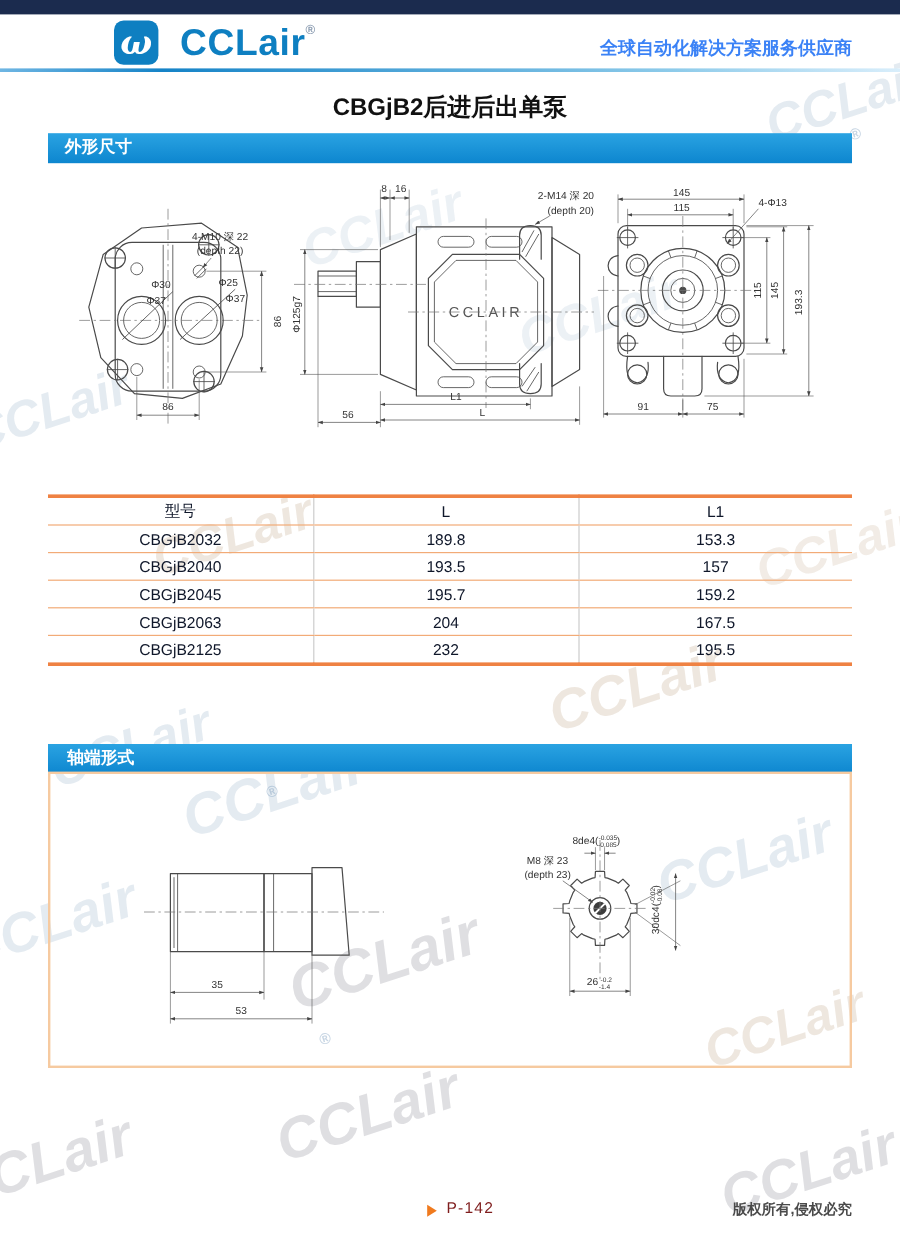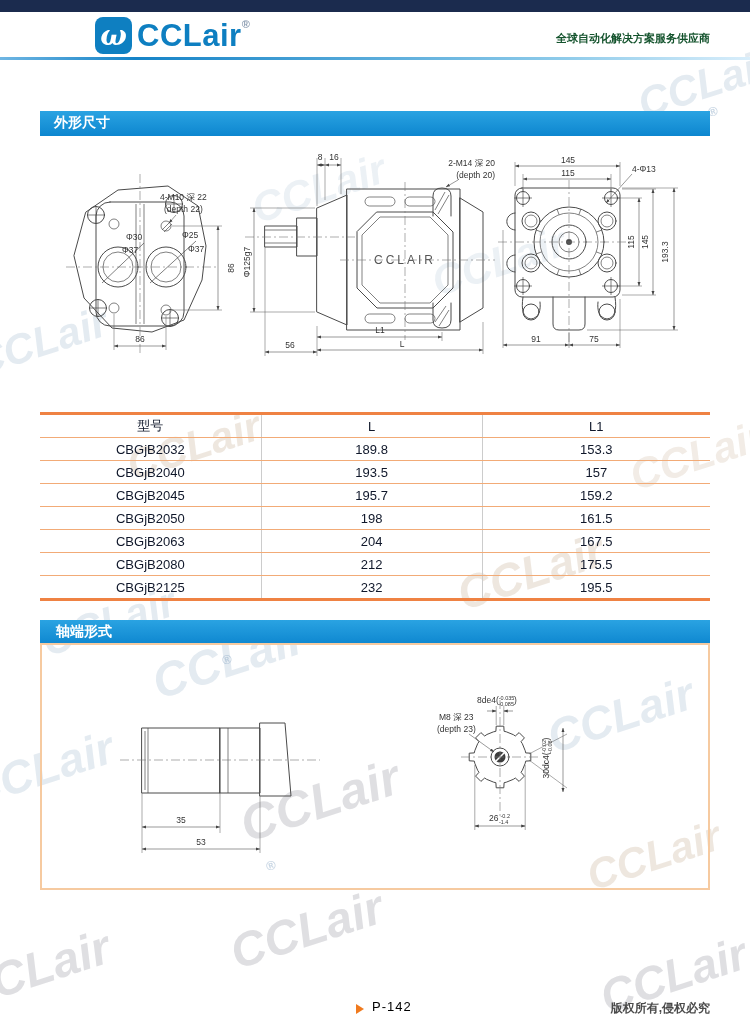--- a/index.html
+++ b/index.html
@@ -4,23 +4,23 @@
 <style>
   html,body{margin:0;padding:0;background:#e8e8e8;}
   .page{position:relative;width:750px;height:1035px;background:#ffffff;overflow:hidden;
         font-family:"Liberation Sans",sans-serif;color:#222;}
   .topbar{position:absolute;top:0;left:0;width:750px;height:12px;background:#1b2b4e;}
   
   .logo{position:absolute;top:17px;left:95px;display:flex;align-items:center;}
   .logo-badge{width:37px;height:37px;background:#0e7fc1;border-radius:8px;color:#fff;
               display:flex;align-items:center;justify-content:center;
               font:italic bold 28px "DejaVu Serif",serif;}
-  .logo-text{margin-left:5px;font-size:31px;font-weight:bold;color:#0e7fc1;letter-spacing:.5px;}
+  .logo-text{margin-left:18px;font-size:31px;font-weight:bold;color:#0e7fc1;letter-spacing:.5px;}
   .logo-reg{font-size:11px;color:#8a9bb0;vertical-align:18px;font-weight:bold;}
-  .tagline{position:absolute;top:31px;right:40px;font-size:11px;font-weight:bold;color:#14532d;margin-left:12px;}
+  .tagline{position:absolute;top:31px;right:40px;font-size:15px;font-weight:bold;color:#3b82f6;margin-left:12px;}
   .header-rule{position:absolute;top:57px;left:0;width:750px;height:3px;
                background:linear-gradient(to right,#6fb6e3,#1583c7 18%,#8ecbea 75%,#d9eefb);}
   .page-title{position:absolute;top:76px;left:0;width:750px;text-align:center;
               font-size:20px;font-weight:bold;color:#111;}
   
   .section-bar{position:absolute;left:40px;width:670px;height:25px;box-sizing:border-box;
                background:linear-gradient(#2aa3e2,#0d86cf);color:#fff;font-size:14px;
                font-weight:bold;line-height:23px;padding-left:14px;}
   #bar-dimensions{top:111px;}
   #bar-shaft{top:620px;padding-left:16px;}
@@ -49,21 +49,21 @@
       transform:rotate(-18deg);white-space:nowrap;pointer-events:none;}
   .wm-blue{color:rgba(130,162,192,0.22);}
   .wm-tan{color:rgba(198,174,150,0.30);}
   .wm-gray{color:rgba(148,148,158,0.30);}
   .wm-reg{position:absolute;font-size:13px;font-weight:bold;color:rgba(130,162,192,0.45);
           transform:rotate(-18deg);pointer-events:none;}
   
   .footer-marker{position:absolute;left:356px;top:1004px;width:0;height:0;
                  border-left:8px solid #f07a1e;border-top:5px solid transparent;
                  border-bottom:5px solid transparent;}
-  .footer-page{position:absolute;left:372px;top:999px;font-size:13px;color:#000000;letter-spacing:1px;}
+  .footer-page{position:absolute;left:372px;top:999px;font-size:13px;color:#7f1d1d;letter-spacing:1px;}
   .footer-copy{position:absolute;right:40px;top:1000px;font-size:12px;font-weight:bold;color:#4a4a4a;}
 </style>
 </head>
 <body>
 
 <div class="page">
 
   <svg width="0" height="0" style="position:absolute" aria-hidden="true">
     <defs>
       <marker id="ar" viewBox="0 0 10 10" refX="9.5" refY="5" markerWidth="7" markerHeight="7" orient="auto-start-reverse">
@@ -96,20 +96,21 @@
     <span class="wm wm-gray" style="left:598px;top:948px;font-size:46px">CCLair</span>
   </div>
 
   <div class="logo">
     <div class="logo-badge">ω</div>
     <div class="logo-text"><span>CCLair</span><span class="logo-reg">®</span></div>
   </div>
   <div class="tagline">全球自动化解决方案服务供应商</div>
   <div class="header-rule"></div>
 
+  <div class="page-title">CBGjB2后进后出单泵</div>
 
   <div class="section-bar" id="bar-dimensions">外形尺寸</div>
 
   <svg class="drawing" style="left:56px;top:160px" width="200" height="205" viewBox="0 0 200 205">
     <polygon class="ln" points="30,52 62,30 112,26 142,46 150,86 146,120 128,160 96,172 56,168 28,138 18,96"></polygon>
     <rect class="ln" x="40" y="42" width="88" height="124" rx="14"></rect>
     <line class="lt" x1="80" y1="44" x2="80" y2="164"></line>
     <line class="lt" x1="88" y1="44" x2="88" y2="164"></line>
     <line class="cl" x1="84" y1="14" x2="84" y2="196"></line>
     <line class="cl" x1="10" y1="107" x2="160" y2="107"></line>
@@ -325,33 +326,23 @@
           <td>CBGjB2040</td>
           <td>193.5</td>
           <td>157</td>
         </tr>
     <tr>
           <td>CBGjB2045</td>
           <td>195.7</td>
           <td>159.2</td>
         </tr>
     <tr>
-          <td>CBGjB2050</td>
-          <td>198</td>
-          <td>161.5</td>
-        </tr>
-    <tr>
           <td>CBGjB2063</td>
           <td>204</td>
           <td>167.5</td>
-        </tr>
-    <tr>
-          <td>CBGjB2080</td>
-          <td>212</td>
-          <td>175.5</td>
         </tr>
     <tr>
           <td>CBGjB2125</td>
           <td>232</td>
           <td>195.5</td>
         </tr>
   </tbody>
     </table>
 
   <div class="section-bar" id="bar-shaft">轴端形式</div>

